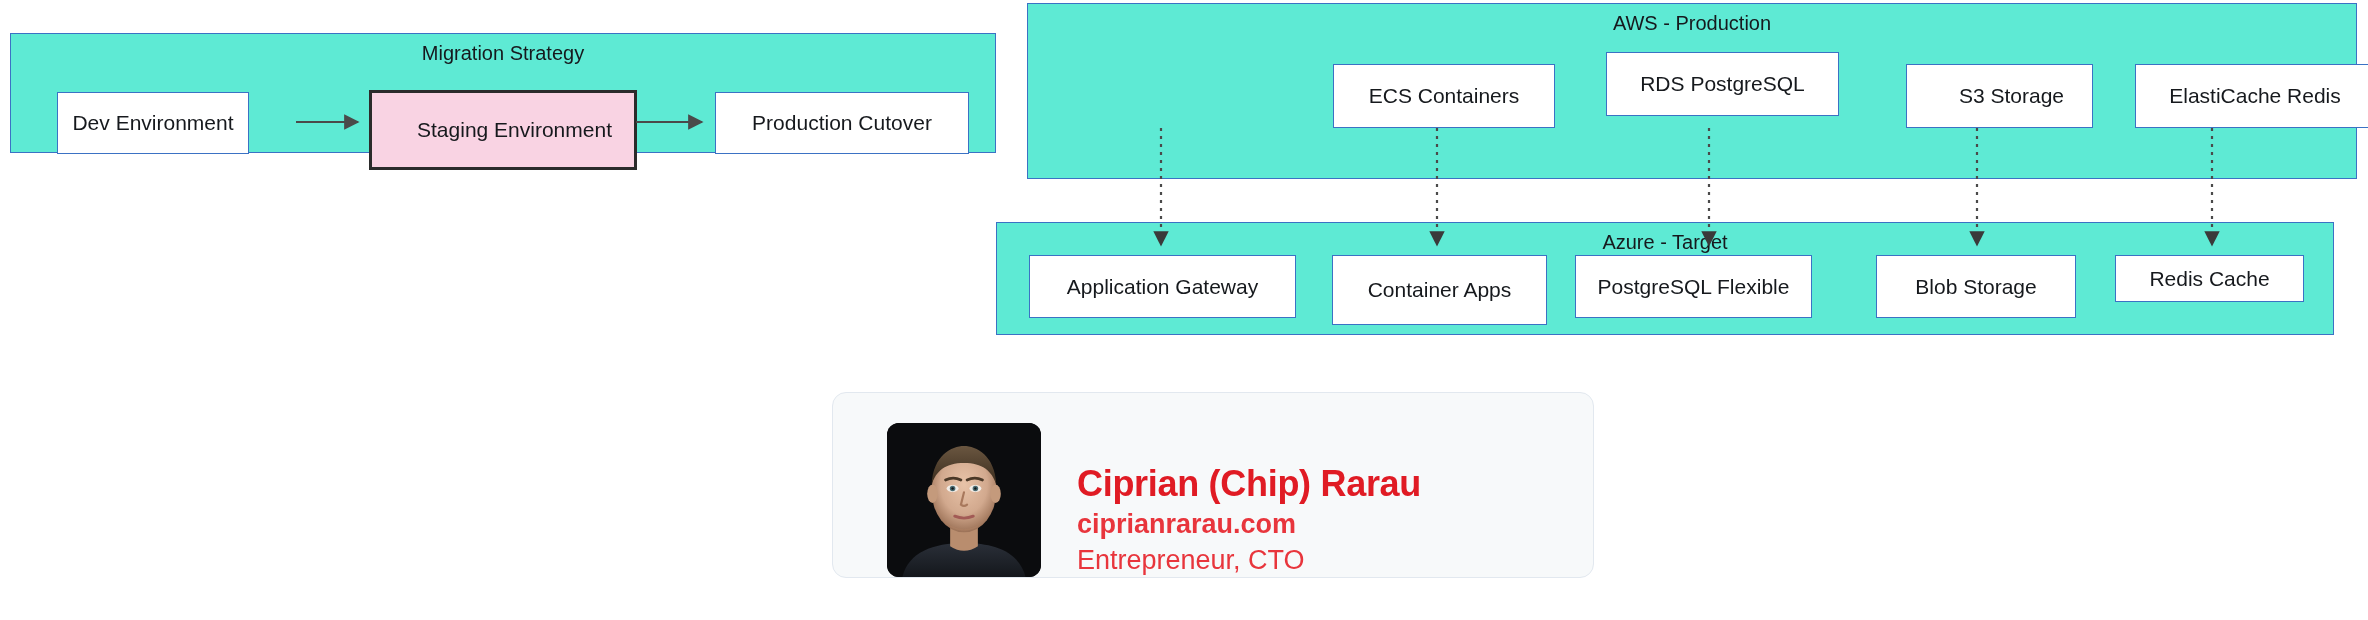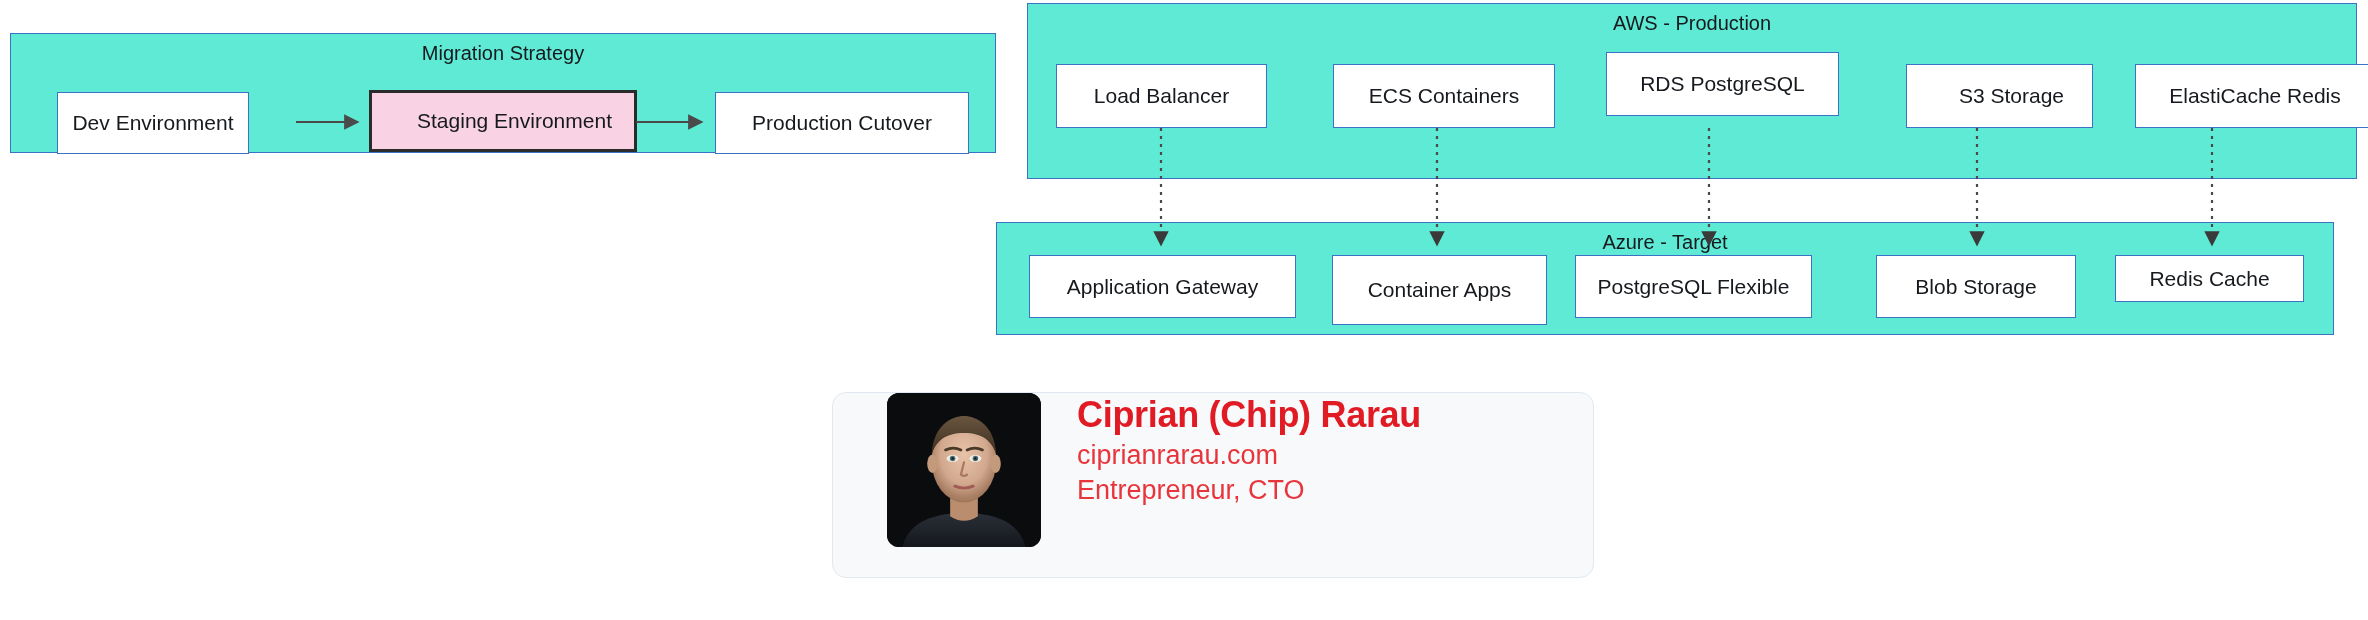--- a/index.html
+++ b/index.html
@@ -76,21 +76,21 @@
     position: absolute;
     left: 832px;
     top: 392px;
     width: 762px;
     height: 186px;
     box-sizing: border-box;
     background: #f7f9fa;
     border: 1.5px solid #e2e8ef;
     border-radius: 14px;
     display: flex;
-    align-items: flex-start;
+    align-items: flex-end;
     padding: 0 0 0 54px;
     gap: 36px;
   }
   #avatar {
     width: 154px;
     height: 154px;
     border-radius: 12px;
     overflow: hidden;
     flex: 0 0 auto;
     background: #0b0c0e;
@@ -106,54 +106,51 @@
   }
   .profile-name {
     font-size: 36px;
     font-weight: bold;
     color: #e01b24;
     line-height: 1.22;
     letter-spacing: -0.3px;
   }
   .profile-site {
     font-size: 27px;
-    font-weight: normal;
+    font-weight: bold;
     color: #e8353c;
     line-height: 1.24;
   }
   .profile-role {
     font-size: 27px;
     font-weight: normal;
     color: #e8353c;
     line-height: 1.24;
   }
 </style>
 </head>
 <body>
 
 <div id="diagram">
 
   <div class="cluster" style="left:10px; top:33px; width:986px; height:120px;">
     <div class="cluster-title">Migration Strategy</div>
     <div class="node" style="left:46px; top:58px; width:192px; height:62px;">
       <span>Dev Environment</span>
     </div>
-    <div class="node highlight" style="left:358px; top:56px; width:268px; height:62px;padding-left:23px;">
+    <div class="node highlight" style="left:358px; top:56px; width:268px; height:80px;padding-left:23px;">
       <span>Staging Environment</span>
     </div>
     <div class="node" style="left:704px; top:58px; width:254px; height:62px;">
       <span>Production Cutover</span>
     </div>
   </div>
 
   <div class="cluster" style="left:1027px; top:3px; width:1330px; height:176px;">
     <div class="cluster-title">AWS - Production</div>
-    <div class="node" style="left:28px; top:60px; width:211px; height:64px;">
-      <span>Load Balancer</span>
-    </div>
     <div class="node" style="left:305px; top:60px; width:222px; height:64px;">
       <span>ECS Containers</span>
     </div>
     <div class="node" style="left:578px; top:48px; width:233px; height:64px;">
       <span>RDS PostgreSQL</span>
     </div>
     <div class="node" style="left:878px; top:60px; width:187px; height:64px;padding-left:24px;">
       <span>S3 Storage</span>
     </div>
     <div class="node" style="left:1107px; top:60px; width:240px; height:64px;">

